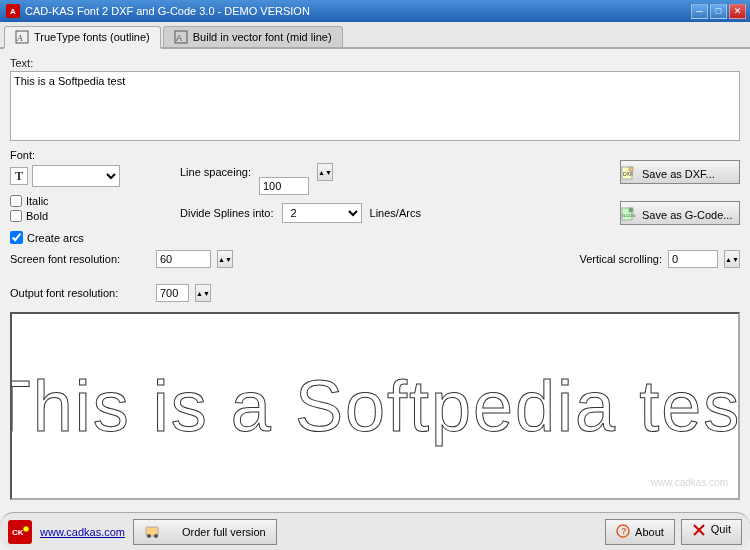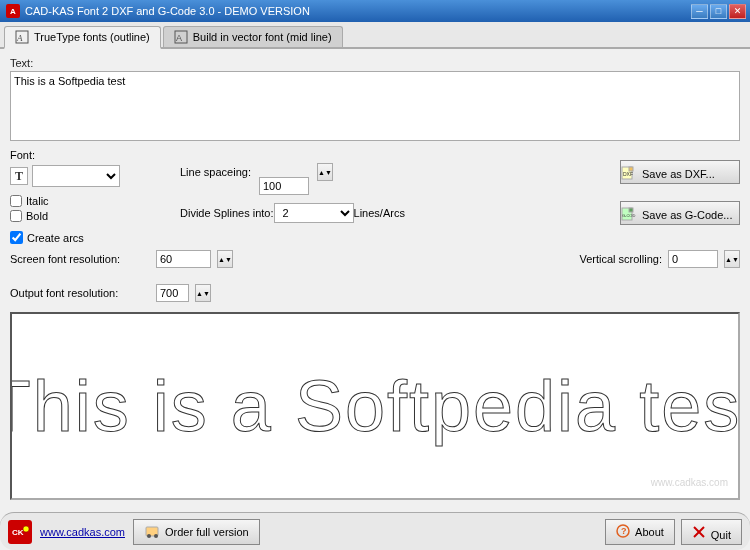--- a/index.html
+++ b/index.html
@@ -295,21 +295,21 @@
       cursor: pointer;
     }
     .order-btn {
       border: 1px solid #888;
       background: linear-gradient(to bottom, #f5f5f5, #d8d8d8);
       padding: 3px 10px;
       cursor: pointer;
       font-size: 11px;
       display: flex;
       align-items: center;
-      gap: 5px;
+      gap: 22px;
       height: 26px;
     }
     .bottom-right {
       display: flex;
       align-items: center;
       gap: 6px;
     }
     .about-btn {
       border: 1px solid #888;
       background: linear-gradient(to bottom, #f5f5f5, #d8d8d8);
@@ -321,21 +321,21 @@
       gap: 5px;
       height: 26px;
     }
     .quit-btn {
       border: 1px solid #888;
       background: linear-gradient(to bottom, #f5f5f5, #d8d8d8);
       padding: 3px 10px;
       cursor: pointer;
       font-size: 11px;
       display: flex;
-      align-items: flex-end;
+      align-items: flex-start;
       gap: 5px;
       height: 26px;
     }
 
     .watermark {
       position: absolute;
       right: 10px;
       bottom: 10px;
       color: rgba(150,150,150,0.4);
       font-size: 10px;
@@ -426,21 +426,21 @@
               <svg width="16" height="14" viewBox="0 0 16 14">
                 <rect x="1" y="1" width="10" height="12" fill="#ffffc0" stroke="#aaa" stroke-width="1"></rect>
                 <rect x="8" y="1" width="4" height="4" fill="#f0c060" stroke="#aaa" stroke-width="1"></rect>
                 <text x="2" y="10" font-size="5" fill="#333">DXF</text>
               </svg>
             </span>
             <span>Save as DXF...</span>
           </button>
         </div>
 
-        <div style="display:flex; align-items:center; ">
+        <div style="display:flex; align-items:center; gap:8px;">
           <span>Divide Splines into:</span>
           <select class="combo-select">
             <option>2</option>
             <option>4</option>
             <option>8</option>
             <option>16</option>
           </select>
           <span>Lines/Arcs</span>
           <div style="flex:1;"></div>
           <button class="save-btn">

